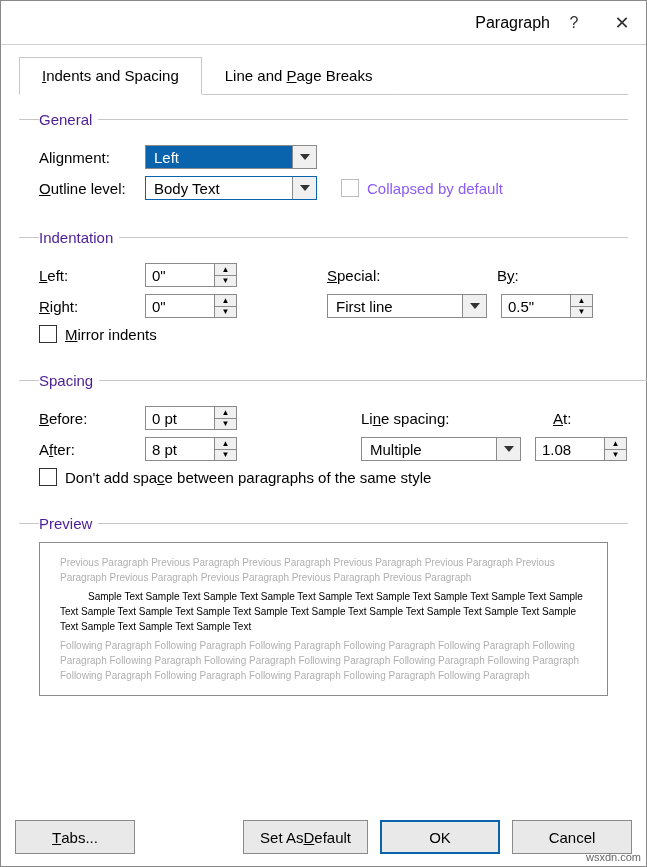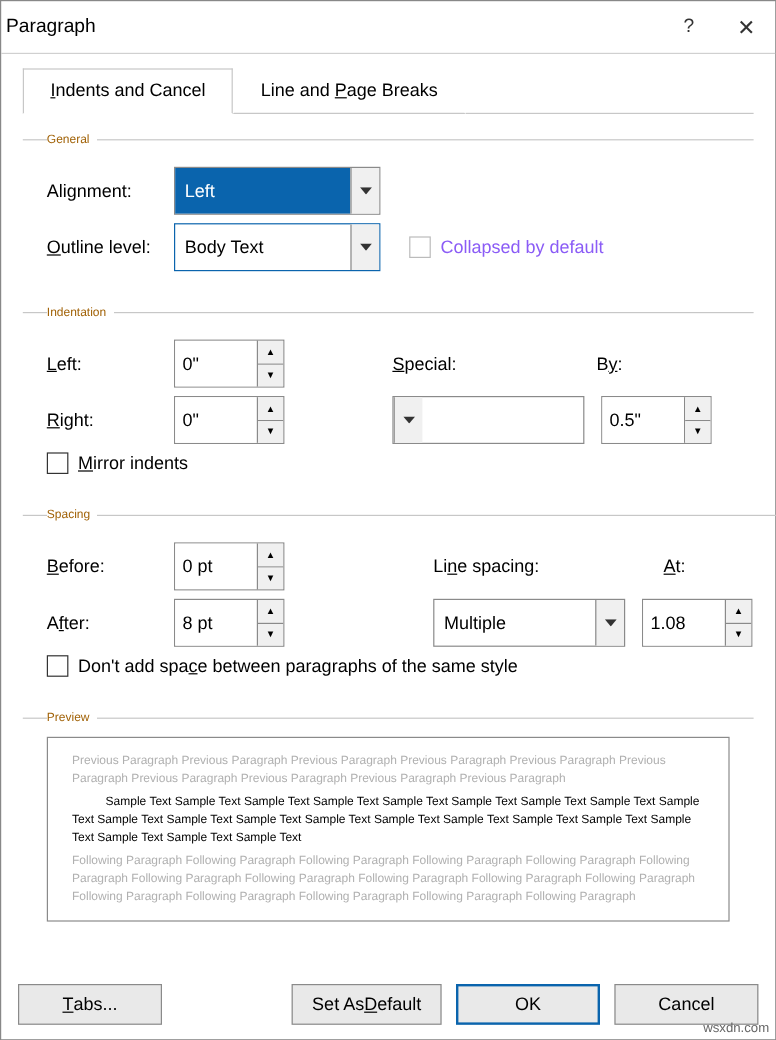--- a/index.html
+++ b/index.html
@@ -1,34 +1,34 @@
 <!DOCTYPE html>
 <html><head>
 <meta charset="utf-8">
 <style>
 * { box-sizing: border-box; font-family: "Segoe UI", Arial, sans-serif; }
 body { margin: 0; background: #fff; width: 647px; height: 867px; overflow: hidden; position: relative; }
 .dialog { border: 1px solid #888; width: 647px; height: 867px; background: #fff; display: flex; flex-direction: column; }
 .titlebar { display: flex; align-items: center; height: 44px; border-bottom: 1px solid #d0d0d0; }
-.title { font-size: 16px; flex: 1; padding-left: 4px; color: #000; }
+.title { font-size: 16px; flex: 1; padding-left: 4px; color: #000; text-align: right; }
 .tbar-btn { width: 48px; height: 44px; display: flex; align-items: center; justify-content: center; font-size: 16px; color: #333; }
 .tbar-btn.close { font-size: 18px; }
 .body { flex: 1; padding: 12px 18px 0 18px; display: flex; flex-direction: column; }
 .tabs { display: flex; margin-bottom: 10px; }
 .tab { padding: 9px 22px 10px 22px; font-size: 15px; border: 1px solid transparent; position: relative; }
 .tab.active { border-color: #c7c7c7 #c7c7c7 #fff #c7c7c7; z-index: 2; background: #fff; }
 .tab.inactive { border-bottom-color: #c7c7c7; color: #000; }
 .tabline { flex: 1; border-bottom: 1px solid #c7c7c7; }
 fieldset { border: none; border-top: 1px solid #c7c7c7; margin: 6px 0 6px 0; padding: 10px 20px 10px 20px; }
-legend { font-size: 10px; padding: 0 6px 0 0; color: #a16207; }
+legend { font-size: 15px; padding: 0 6px 0 0; color: #4c1d95; }
 .row { display: flex; align-items: center; margin: 7px 0; }
 .lbl { font-size: 15px; color: #000; }
 .underline { text-decoration: underline; }
 .col-lbl { width: 106px; }
-select.sel, .combo, .spin-wrap { border: 1px solid #8a8a8a; background: #fff; font-size: 15px; height: 40px; display: flex; align-items: center; }
+select.sel, .combo, .spin-wrap { border: 1px solid #8a8a8a; background: #fff; font-size: 15px; height: 24px; display: flex; align-items: center; }
 .combo { position: relative; }
 .combo-val { flex: 1; padding: 0 8px; height: 100%; display: flex; align-items: center; }
 .combo-btn { width: 24px; height: 100%; border-left: 1px solid #8a8a8a; background: #f0f0f0; display: flex; align-items: center; justify-content: center; }
 .combo.highlight .combo-val { background: #0a64ad; color: #fff; }
 .combo.blueborder { border-color: #0a64ad; gap: 26px; }
 .spin-wrap { width: 92px; }
 .spin-wrap input { border: none; outline: none; font-size: 15px; padding: 0 6px; flex: 1; width: 50px; height: 100%; }
 .spin-btns { display: flex; flex-direction: column; width: 22px; height: 100%; border-left: 1px solid #8a8a8a; }
 .spin-btns div { flex: 1; display: flex; align-items: center; justify-content: center; font-size: 8px; background: #f0f0f0; }
 .spin-btns div:first-child { border-bottom: 1px solid #8a8a8a; }
@@ -51,21 +51,21 @@
 
   <div class="titlebar">
     <div class="title">Paragraph</div>
     <div class="tbar-btn">?</div>
     <div class="tbar-btn close">✕</div>
   </div>
 
   <div class="body">
 
     <div class="tabs">
-      <div class="tab active"><span class="underline">I</span><span></span><span>ndents and Cancel</span></div>
+      <div class="tab active"><span class="underline">I</span><span></span><span>ndents and Spacing</span></div>
       <div class="tab inactive">Line and <span class="underline">P</span>age Breaks</div>
       <div class="tabline"></div>
     </div>
 
     <fieldset>
       <legend>General</legend>
 
       <div class="row">
         <div class="lbl col-lbl">Ali<span class="underline">g</span>nment:</div>
         <div class="combo highlight" style="width:172px;">
@@ -115,20 +115,21 @@
         <div class="lbl col-lbl"><span class="underline">R</span>ight:</div>
         <div class="spin-wrap">
           <input value="0&quot;" style="">
           <div class="spin-btns">
               <div>▲</div>
               <div>▼</div>
             </div>
         </div>
         <div style="width:90px;"></div>
         <div class="combo" style="width:160px;">
+          <div class="combo-val">First line</div>
           <div class="combo-btn">
               <svg class="chev" viewBox="0 0 10 6">
                 <path d="M0 0 L5 6 L10 0" fill="#333"></path>
               </svg>
             </div>
         </div>
         <div style="width:14px;"></div>
         <div class="spin-wrap">
           <input value="0.5&quot;" style="">
           <div class="spin-btns">

